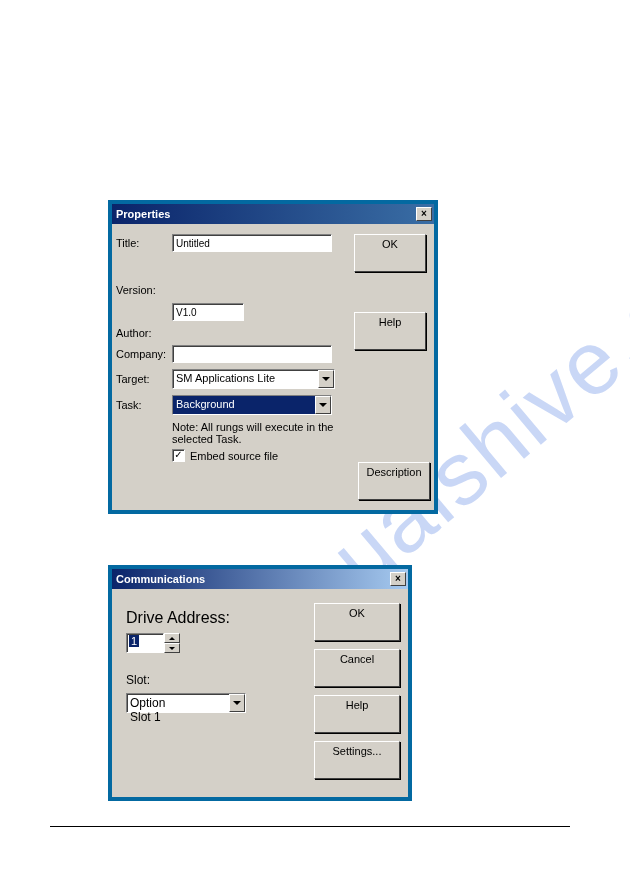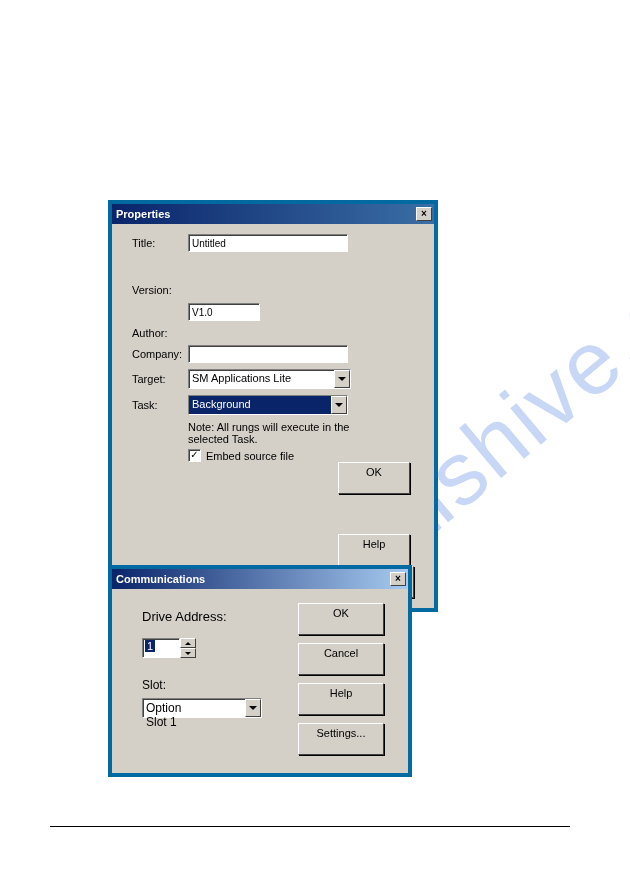--- a/index.html
+++ b/index.html
@@ -50,21 +50,21 @@
       border-bottom-color: #404040;
       color: #000;
       font-size: 10px;
       font-weight: bold;
       text-align: center;
       line-height: 11px;
       font-family: Arial;
       cursor: pointer;
     }
     .dlg-body {
-      padding: 10px 20px;
+      padding: 10px 4px;
     }
     .row { display: flex; align-items: center; margin-bottom: 6px; }
     .lbl { width: 56px; color: #000; }
     .txt-input {
       background: #fff;
       border: 1px solid #808080;
       border-right-color: #fff;
       border-bottom-color: #fff;
       box-shadow: inset 1px 1px 0 #404040;
       height: 18px;
@@ -99,21 +99,21 @@
       border-left: 4px solid transparent;
       border-right: 4px solid transparent;
       border-top: 4px solid #000;
     }
     .win-btn {
       background: #d4d0c8;
       border: 1px solid #fff;
       border-right-color: #404040;
       border-bottom-color: #404040;
       box-shadow: 1px 1px 0 #000;
-      height: 32px;
+      height: 38px;
       text-align: center;
       font-size: 11px;
       padding: 3px 0;
       cursor: pointer;
     }
     .checkbox-row { display: flex; align-items: center; margin-left: 56px; margin-top: 4px; }
     .checkbox {
       width: 13px; height: 13px;
       background: #fff;
       border: 1px solid #808080;
@@ -223,21 +223,21 @@
   </div>
 </div>
 
 <div id="dlg2" class="dialog">
   <div class="titlebar" style="background: linear-gradient(to right, #0a246a, #a6caf0);">
     <span>Communications</span>
     <div class="close-btn">×</div>
   </div>
   <div class="dlg-body">
     <div class="left-col">
-      <div style="font-size:13px; margin-bottom:14px;">Drive Address:</div>
+      <div style="font-size:16px; margin-bottom:6px;">Drive Address:</div>
       <div class="spinner">
         <div class="spinner-input"><span class="sel">1</span></div>
         <div class="spinner-btns">
           <div class="spin-b up"></div>
           <div class="spin-b down"></div>
         </div>
       </div>
       <div style="font-size:12px; margin-top:20px; margin-bottom:6px;">Slot:</div>
       <div class="combo" style="width:120px; font-size:12px;gap:41px;">
         <div class="combo-text">Option Slot 1</div>

